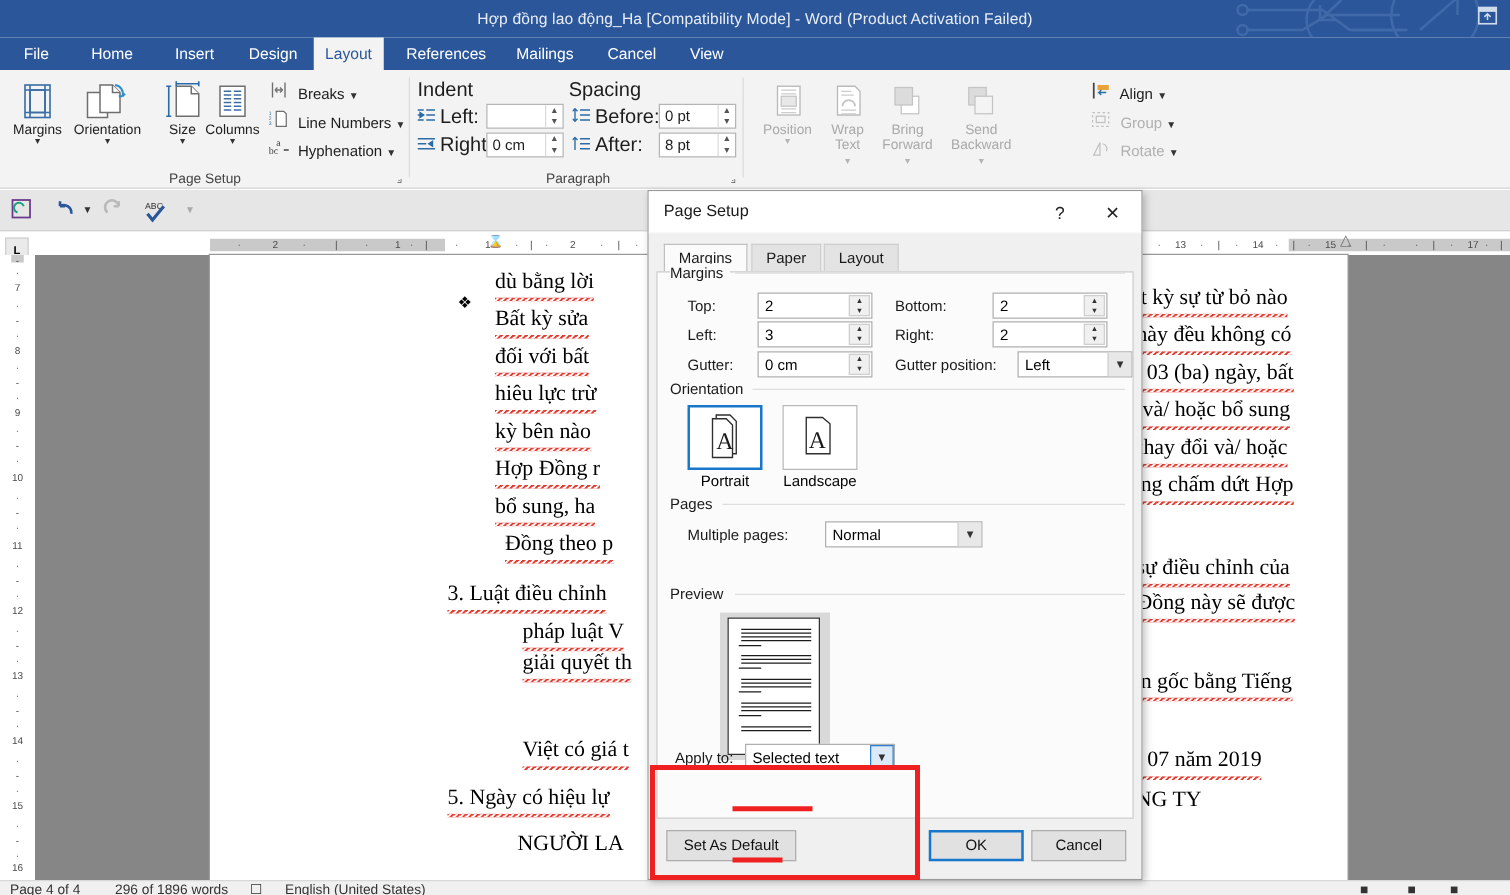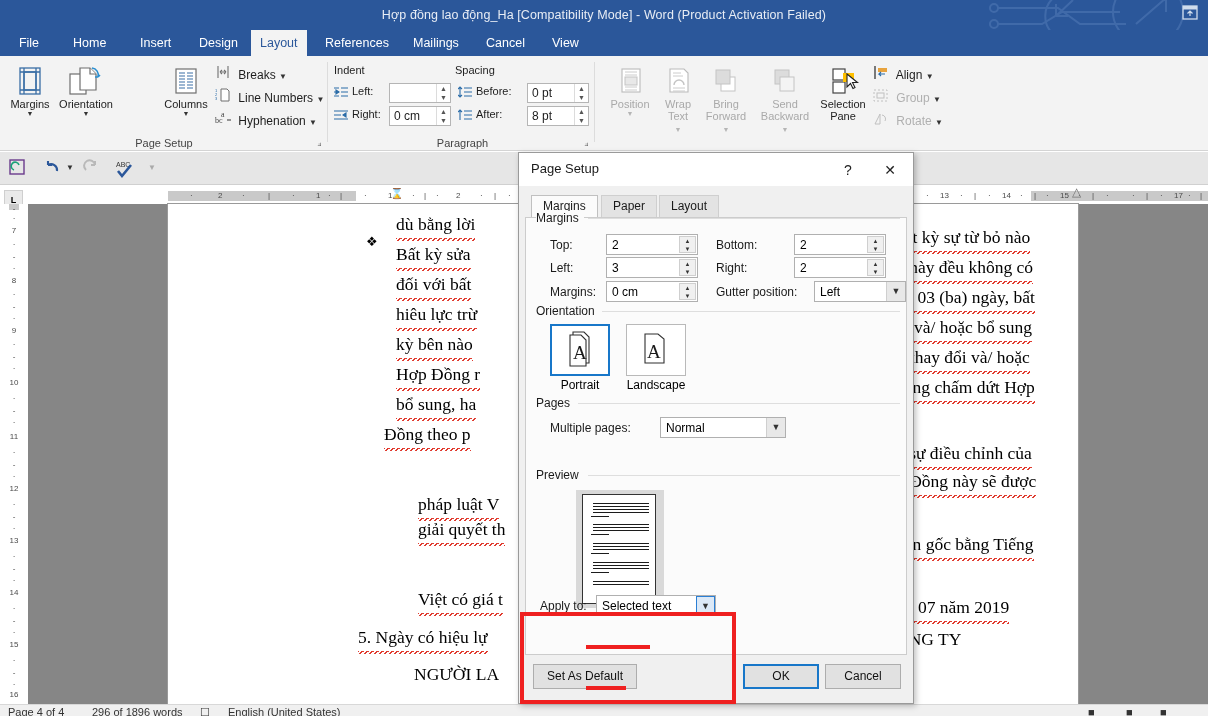--- a/index.html
+++ b/index.html
@@ -67,21 +67,21 @@
   .bigbtn.dim .car{ color:#b5b5b5; }
 
   .smallbtn{
     position:absolute; height:23px; line-height:23px; font-size:12px;
     color:#1d1d1d; white-space:nowrap; cursor:default;
   }
   .smallbtn.dim{ color:#b0b0b0; }
   .smallbtn .si{ display:inline-block; width:20px; vertical-align:middle; }
   .smallbtn .car{ font-size:8px; color:#333; }
 
-  .fldlabel{ position:absolute; font-size:11px; color:#1d1d1d; white-space:nowrap; }
+  .fldlabel{ position:absolute; font-size:16px; color:#1d1d1d; white-space:nowrap; }
   .spin{
     position:absolute; height:20px; border:1px solid #b5b5b5; background:#fff;
     font-size:12px; color:#1d1d1d;
   }
   .spin .val{ position:absolute; left:4px; top:2px; line-height:15px; }
   .spin .arrows{
     position:absolute; right:0; top:0; width:14px; height:18px;
     border-left:1px solid #dcdcdc;
   }
   .spin .arrows i{
@@ -300,20 +300,33 @@
         <rect x="4" y="10" width="16" height="20"></rect>
               <path d="M14 4h10l6 6v16H14z"></path>
               <path d="M24 4v6h6"></path>
             </g>
         <path d="M26 4 a7 7 0 0 1 6 9 l2-2 M32 13 l-3 0" fill="none" stroke="#2b8fd0" stroke-width="1.6"></path>
           </svg>
       </span>
       <span class="lbl">Orientation</span>
       <span class="car">▼</span>
     </div>
+    <div class="bigbtn" style="left:118px;">
+      <span class="ico">
+        <svg width="34" height="34" viewBox="0 0 34 34">
+            <g fill="#fff" stroke="#6f6f6f" stroke-width="1.2">
+        <path d="M12 5h12l6 6v18H12z"></path>
+              <path d="M24 5v6h6"></path>
+            </g>
+        <path d="M6 5v24M4 5h4M4 29h4M12 3h18M12 1v4M30 1v4" fill="none" stroke="#2b6ca8" stroke-width="1.3"></path>
+          </svg>
+      </span>
+      <span class="lbl">Size</span>
+      <span class="car">▼</span>
+    </div>
     <div class="bigbtn" style="left:158px;width:56px;">
       <span class="ico">
         <svg width="34" height="34" viewBox="0 0 34 34">
             <rect x="7" y="5" width="20" height="24" fill="#fff" stroke="#6f6f6f" stroke-width="1.2"></rect>
         <g stroke="#3a6ea5" stroke-width="1.2">
               <path d="M10 9h6M10 12h6M10 15h6M10 18h6M10 21h6M10 24h6M18 9h6M18 12h6M18 15h6M18 18h6M18 21h6M18 24h6"></path>
             </g>
           </svg>
       </span>
       <span class="lbl">Columns</span>
@@ -481,32 +494,20 @@
     <div class="bigbtn dim" style="left:100px;width:56px;">
       <span class="ico">
         <svg width="34" height="34" viewBox="0 0 34 34">
             <rect x="12" y="13" width="14" height="14" fill="#fff" stroke="#c4c4c4"></rect>
         <rect x="7" y="6" width="14" height="14" fill="#dcdcdc" stroke="#c4c4c4"></rect>
           </svg>
       </span>
       <span class="lbl" style="white-space:pre-line;">Bring
 Forward</span>
       <span class="car" style="display:inline;">▼</span>
-    </div>
-    <div class="bigbtn" style="left:217px;width:56px;">
-      <span class="ico">
-        <svg width="34" height="34" viewBox="0 0 34 34">
-        <rect x="7" y="5" width="12" height="11" fill="#fff" stroke="#444" stroke-width="1.2"></rect>
-        <rect x="7" y="18" width="12" height="11" fill="#fff" stroke="#444" stroke-width="1.2"></rect>
-        <rect x="17" y="9" width="11" height="9" fill="#ffc000"></rect>
-        <path d="M21 10 l0 13 l3.5 -3.5 l2.5 5 l2 -1 l-2.5 -5 l5 0 z" fill="#fff" stroke="#222" stroke-width="1.1"></path>
-          </svg>
-      </span>
-      <span class="lbl" style="white-space:pre-line;">Selection
-Pane</span>
     </div>
 
     <div class="smallbtn" style="left:275px;top:8px;">
       <span class="si">
         <svg width="15" height="13" viewBox="0 0 15 13">
             <path d="M2 0v13" stroke="#444" stroke-width="1.4"></path>
         <rect x="5" y="2" width="9" height="4" fill="#e8a33d"></rect>
             <path d="M12 8h-6l2-2M6 8l2 2" stroke="#2b6ca8" fill="none" stroke-width="1.1"></path>
           </svg>
       </span>
@@ -666,22 +667,23 @@
 
     <div style="position:absolute;left:0;top:0;width:370px;height:500px;overflow:hidden;">
       <span class="sq" style="left:198px;top:30px;">❖</span>
       <div class="doccol sqg" style="left:228px;top:5px;">dù bằng lời</div>
       <div class="doccol sqg" style="left:228px;top:35px;">Bất kỳ sửa</div>
       <div class="doccol sqg" style="left:228px;top:65px;">đối với bất</div>
       <div class="doccol sqg" style="left:228px;top:95px;">hiêu lực trừ</div>
       <div class="doccol sqg" style="left:228px;top:125px;">kỳ bên nào</div>
       <div class="doccol sqg" style="left:228px;top:155px;">Hợp Đồng r</div>
       <div class="doccol sqg" style="left:228px;top:185px;">bổ sung, ha</div>
-      <div class="doccol sqg" style="left:216px;top:215px;font-family:Liberation Serif, serif;">Đồng theo p</div>
-
+      <div class="doccol sqg" style="left:236px;top:215px;font-family:Liberation Serif, serif;">Đồng theo p</div>
+
+      <div class="doccol b u sqg" style="left:190px;top:255px;">3. Luật điều chỉnh</div>
       <div class="doccol sqg" style="left:250px;top:285px;">pháp luật V</div>
       <div class="doccol sqg" style="left:250px;top:310px;text-align:right;">giải quyết th</div>
 
       <div class="doccol sqg" style="left:250px;top:380px;">Việt có giá t</div>
 
       <div class="doccol b u sqg" style="left:190px;top:418px;">5. Ngày có hiệu lự</div>
       <div class="doccol b" style="left:246px;top:455px;">NGƯỜI LA</div>
     </div>
 
     <div style="position:absolute;left:745px;top:0;width:165px;height:500px;overflow:hidden;">
@@ -776,21 +778,21 @@
       </div>
       <div class="dlabel" style="left:190px;top:43px;">Right:</div>
       <div class="dspin" style="left:268px;top:39px;">
         <span class="v">2</span>
         <span class="ar">
             <i>▲</i>
             <i>▼</i>
           </span>
       </div>
 
-      <div class="dlabel" style="left:24px;top:67px;">Margins:</div>
+      <div class="dlabel" style="left:24px;top:67px;">Gutter:</div>
       <div class="dspin" style="left:80px;top:63px;">
         <span class="v">0 cm</span>
         <span class="ar">
             <i>▲</i>
             <i>▼</i>
           </span>
       </div>
       <div class="dlabel" style="left:190px;top:67px;">Gutter position:</div>
       <div class="dcombo" style="left:288px;top:63px;width:92px;">
         <span class="v">Left</span>

